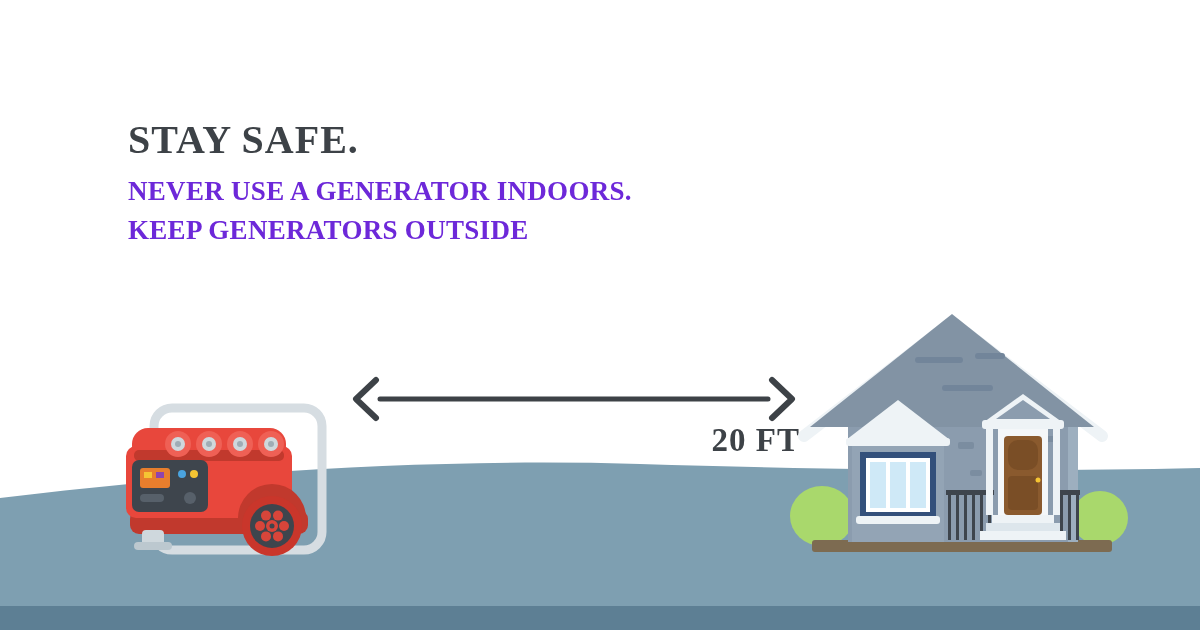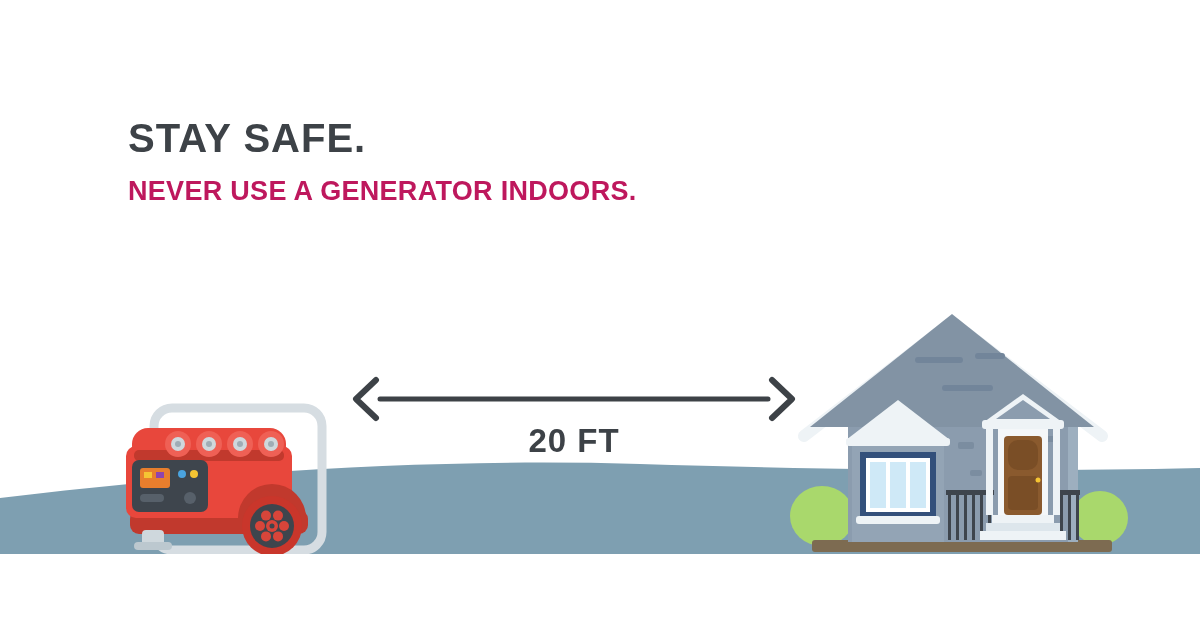--- a/index.html
+++ b/index.html
@@ -1,46 +1,46 @@
 <!DOCTYPE html>
 <html><head>
 <meta charset="utf-8">
 <style>
   html, body { margin: 0; padding: 0; background: #ffffff; }
   .canvas {
     position: relative;
     width: 1200px;
-    height: 554px;
+    height: 630px;
     overflow: hidden;
     background: #ffffff;
-    font-family: Liberation Sans, sans-serif;
+    font-family: Liberation Serif, serif;
     color: #3d4247;
   }
   .layer { position: absolute; }
   .ground-svg { left: 0; top: 0; width: 1200px; height: 630px; }
   .headline {
     left: 128px; top: 116px;
     margin: 0;
     font-size: 40px;
     font-weight: 800;
     letter-spacing: 1px;
     color: #3d4247;
   }
   .subtext {
     left: 128px; top: 172px;
     font-size: 27px;
     font-weight: 600;
     line-height: 39px;
     letter-spacing: 0.3px;
-    color: #be185d;
+    color: #6d28d9;
   }
   .arrow-svg { left: 348px; top: 376px; width: 452px; height: 46px; }
   .distance-label {
     left: 348px; top: 422px; width: 452px;
-    text-align: center;
+    text-align: right;
     font-size: 33px;
     font-weight: 700;
     letter-spacing: 1px;
     color: #3d4247;
   }
   .generator-svg { left: 120px; top: 402px; width: 215px; height: 165px; }
   .house-svg { left: 790px; top: 300px; width: 340px; height: 268px; }
 </style>
 </head>
 <body>
@@ -49,20 +49,21 @@
 
   <svg class="layer ground-svg" viewBox="0 0 1200 630" xmlns="http://www.w3.org/2000/svg">
     <path d="M0,498 C220,472 430,458 640,464 C840,470 1020,472 1200,468 L1200,630 L0,630 Z" fill="#7e9fb1"></path>
     <rect x="0" y="606" width="1200" height="24" fill="#5d7f94"></rect>
   </svg>
 
   <h1 class="layer headline">STAY SAFE.</h1>
 
   <div class="layer subtext">
     <div>NEVER USE A GENERATOR INDOORS.</div>
+    <div>KEEP GENERATORS OUTSIDE</div>
   </div>
 
   <svg class="layer arrow-svg" viewBox="0 0 452 46" xmlns="http://www.w3.org/2000/svg">
     <line x1="32" y1="23" x2="420" y2="23" stroke="#3d4247" stroke-width="5" stroke-linecap="round"></line>
     <polyline points="28,4 8,23 28,42" fill="none" stroke="#3d4247" stroke-width="6" stroke-linecap="round" stroke-linejoin="round"></polyline>
     <polyline points="424,4 444,23 424,42" fill="none" stroke="#3d4247" stroke-width="6" stroke-linecap="round" stroke-linejoin="round"></polyline>
   </svg>
 
   <div class="layer distance-label">20 FT</div>
 

